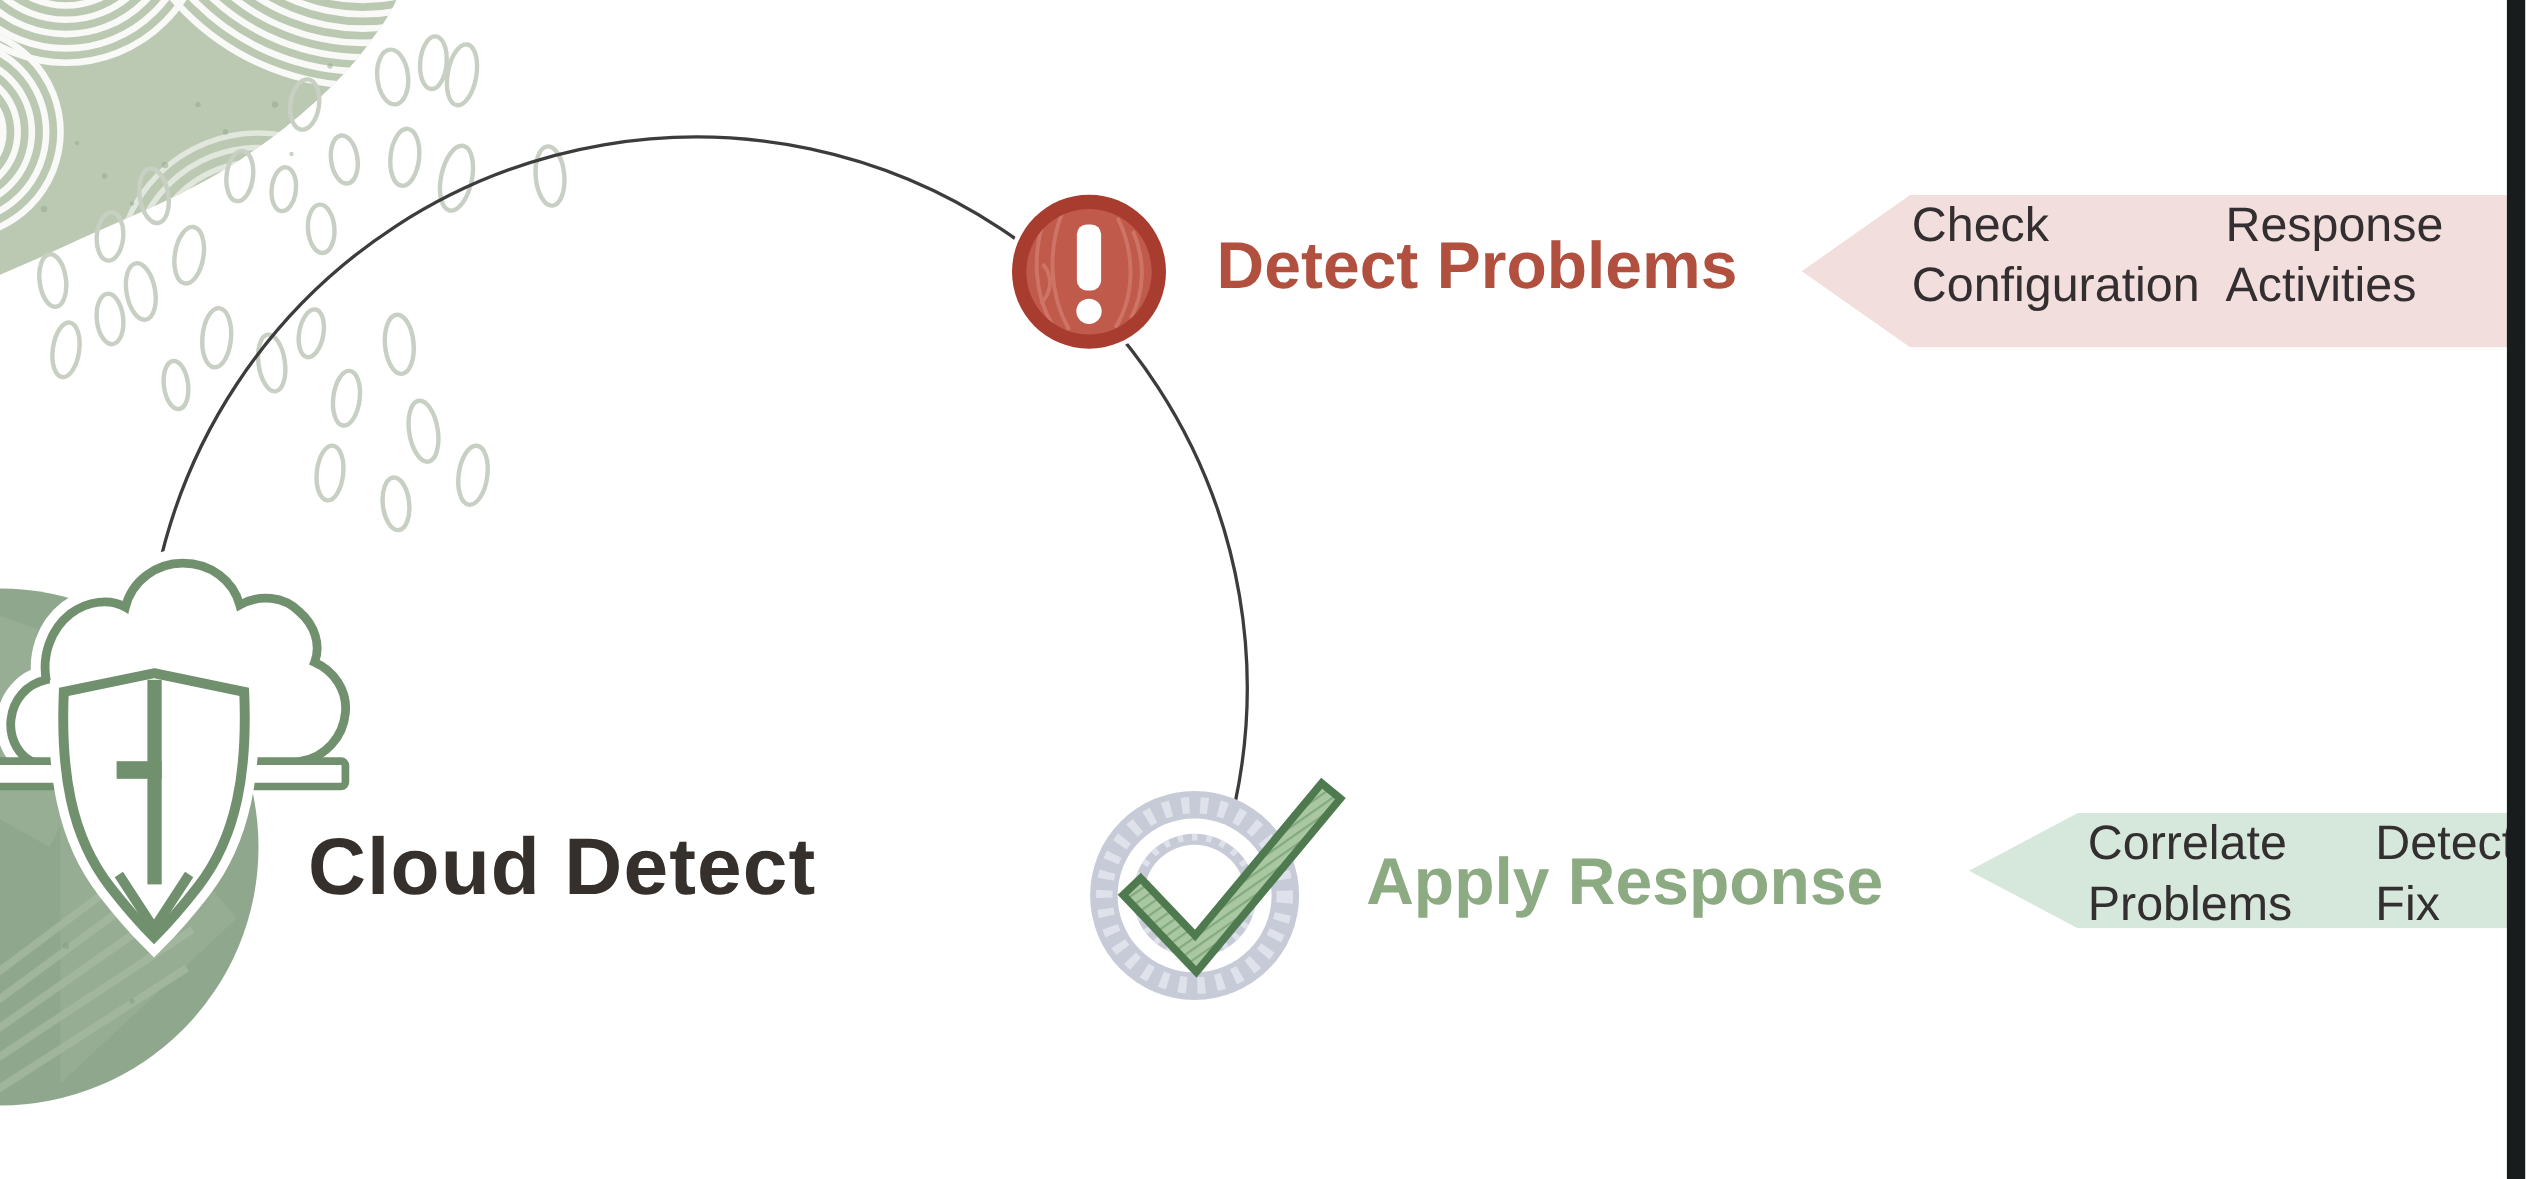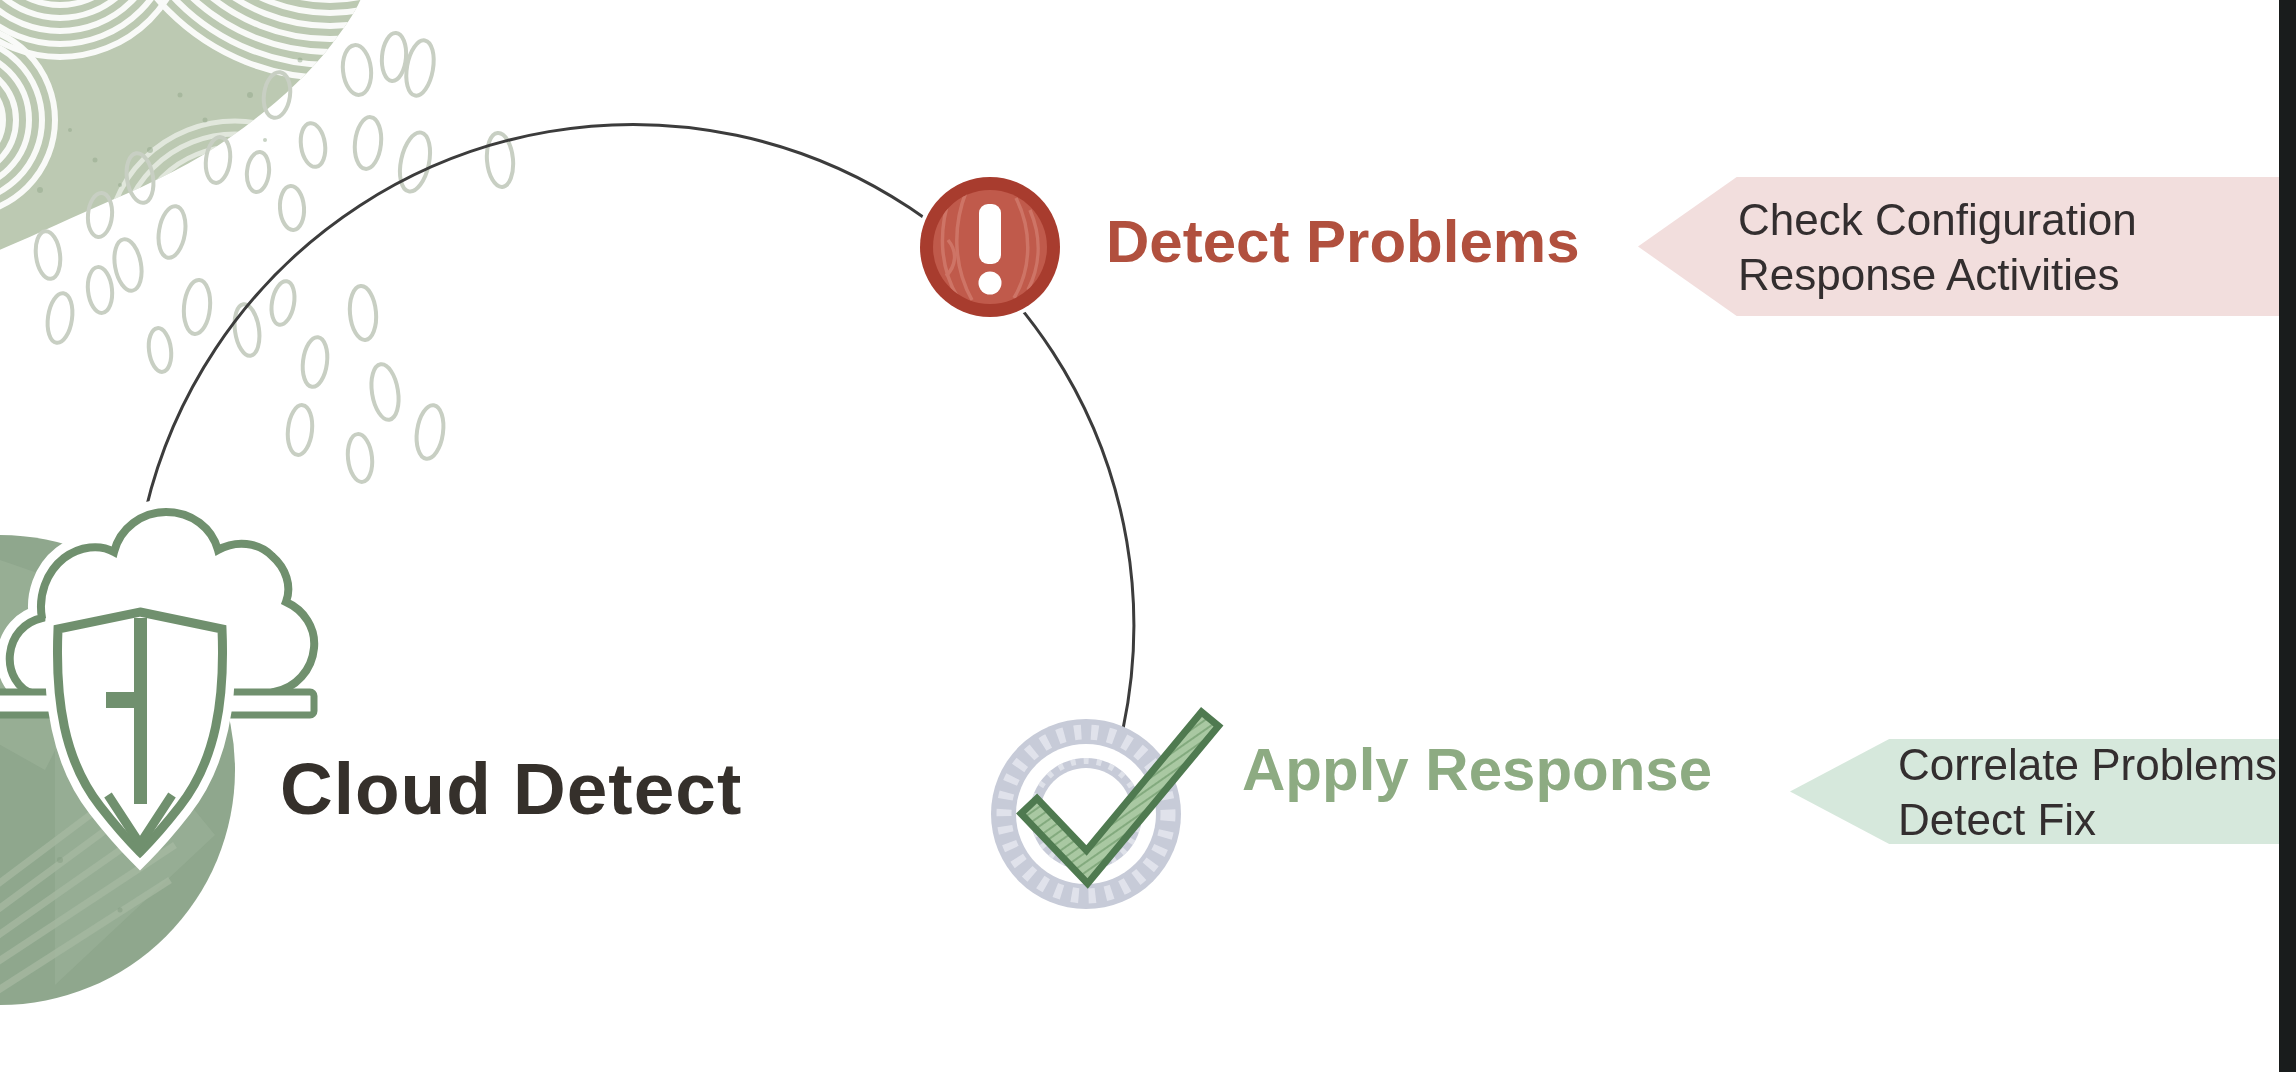--- a/index.html
+++ b/index.html
@@ -7,23 +7,23 @@
     position:relative;
     width:2296px;height:1072px;
     overflow:hidden;
     background:#ffffff;
     font-family:"Liberation Sans", sans-serif;
   }
   .stage svg.decor{position:absolute;left:0;top:0;}
   .label{position:absolute;font-weight:bold;line-height:1;white-space:nowrap;}
   .label.hub{left:280px;top:752px;font-size:73px;color:#35302b;letter-spacing:1px;}
   .label.detect{left:1106px;top:212px;font-size:60px;color:#b1503e;}
-  .label.respond{left:1242px;top:740px;font-size:60px;color:#8dab82;}
+  .label.respond{left:1242px;top:772px;font-size:60px;color:#8dab82;}
   .banner{
-    position:absolute;display:flex;flex-direction:column;justify-content:center;
+    position:absolute;display:flex;flex-direction:row;justify-content:center;
     font-size:44px;line-height:55px;color:#332e2f;
   }
   .banner.pink{
     left:1638px;top:177px;width:658px;height:139px;
     background:#f2dedd;padding-left:100px;box-sizing:border-box;
     clip-path:polygon(15% 0, 100% 0, 100% 100%, 15% 100%, 0 50%);
   }
   .banner.green{
     left:1790px;top:739px;width:506px;height:105px;
     background:#d6e8dc;padding-left:108px;box-sizing:border-box;

